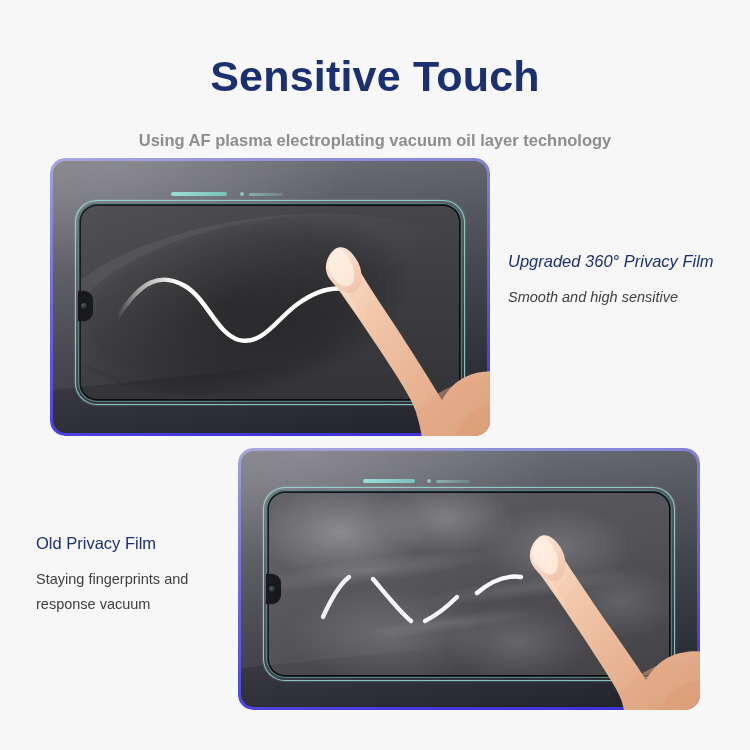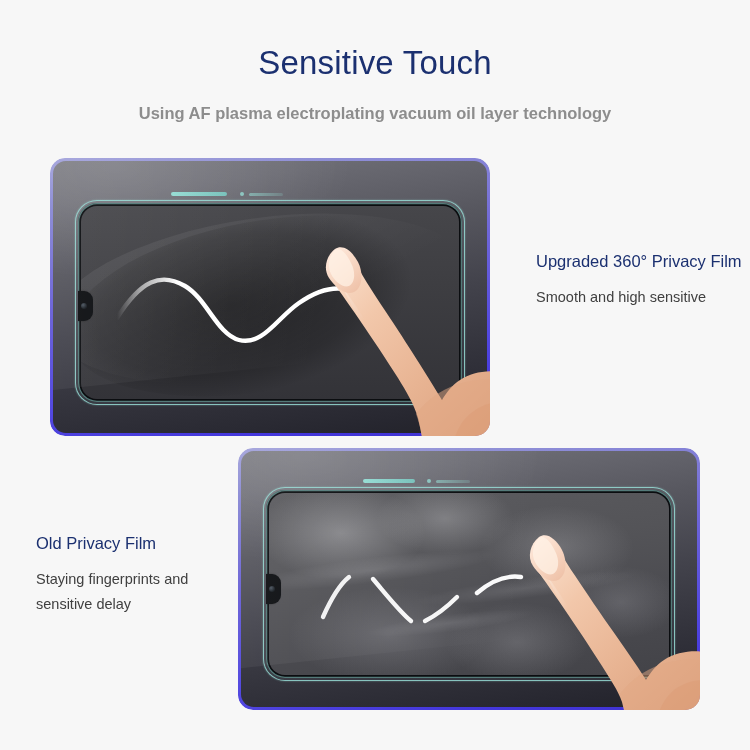--- a/index.html
+++ b/index.html
@@ -16,24 +16,24 @@
   }
 
   
   #header {
     position: absolute;
     top: 0; left: 0;
     width: 750px;
     text-align: center;
   }
   #title {
-    margin: 8px;
+    margin: 16px;
     padding-top: 36px;
-    font-size: 33px;
-    font-weight: normal;
+    font-size: 43px;
+    font-weight: bold;
     color: #1b3070;
     letter-spacing: .2px;
   }
   #subtitle {
     margin: 0;
     padding-top: 11px;
     font-size: 16.5px;
     line-height: 25px;
     color: #8d8d8d;
     font-weight: bold;
@@ -197,21 +197,21 @@
   }
   .callout .c-sub {
     font-size: 14.5px;
     color: #404040;
     margin: 0;
     padding-top: 14px;
     line-height: 25px;
   }
   .callout .c-sub span { display: block; white-space: nowrap; }
 
-  #callout-top    { left: 536px; top: 252px; }
+  #callout-top    { left: 508px; top: 252px; font-style: italic; }
   #callout-bottom { left: 36px;  top: 534px; }
 
   
   #phone-top    { left: 50px;  top: 158px; width: 440px; height: 278px; }
   #phone-bottom { left: 238px; top: 448px; width: 462px; height: 262px; }
 </style>
 </head>
 <body>
 
 <div id="header">
@@ -383,15 +383,15 @@
   <p class="c-title">Upgraded 360° Privacy Film</p>
   <p class="c-sub">
     <span>Smooth and high sensitive</span>
   </p>
 </div>
 
 <div class="callout" id="callout-bottom">
   <p class="c-title">Old Privacy Film</p>
   <p class="c-sub">
     <span>Staying fingerprints and</span>
-    <span>sensitive delay</span>
+    <span>response vacuum</span>
   </p>
 </div>
 
 </body></html>

